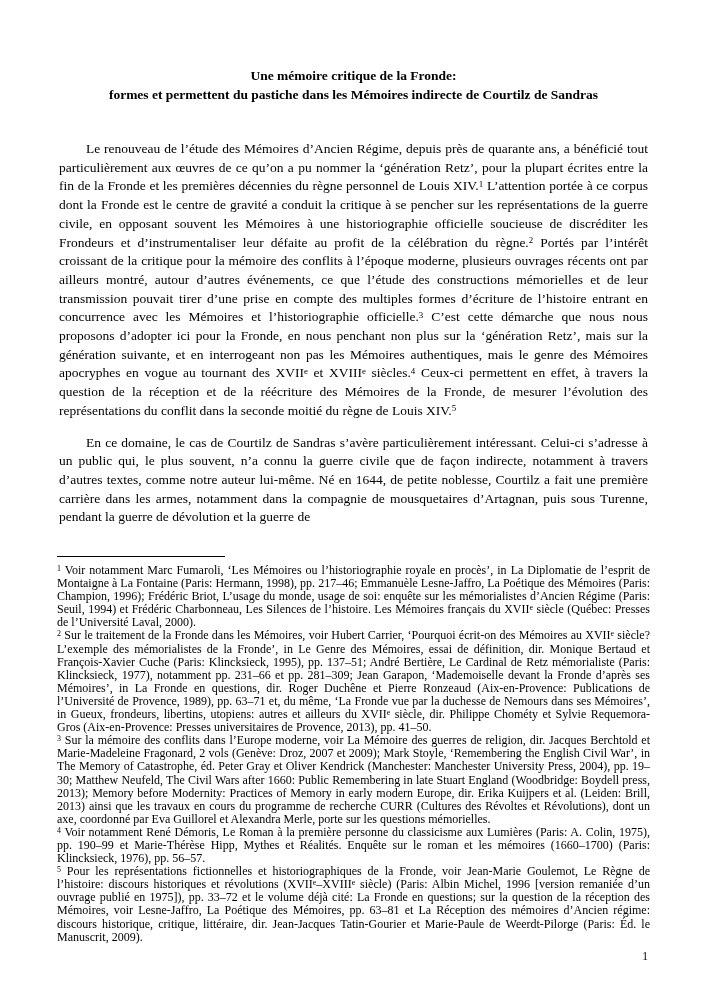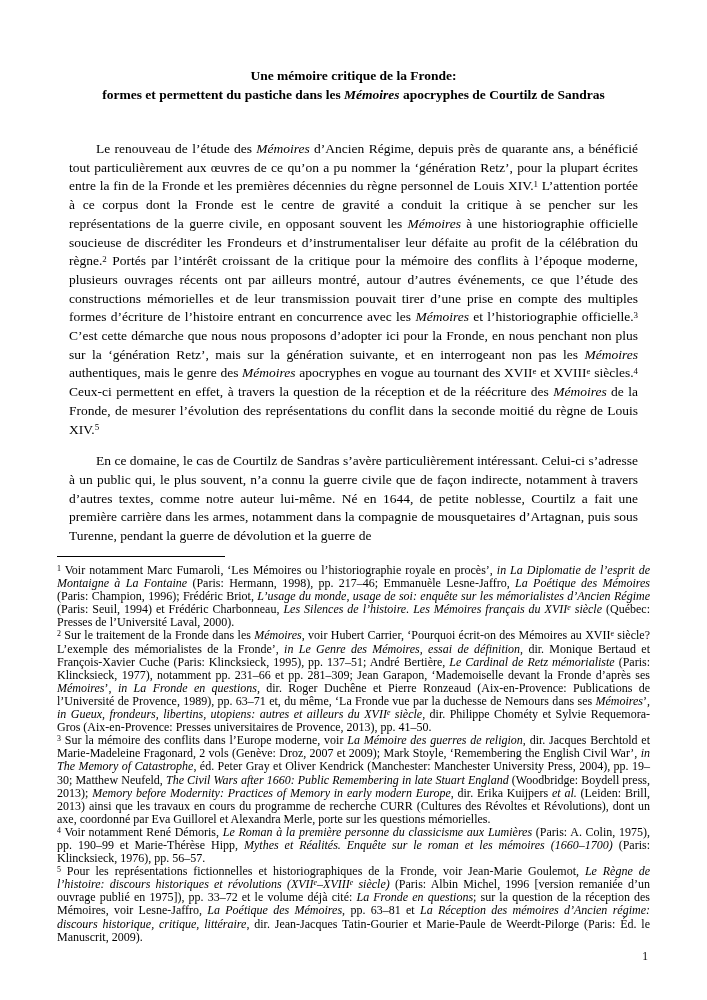--- a/index.html
+++ b/index.html
@@ -26,21 +26,21 @@
     font-weight: bold;
     font-size: 13.5px;
     line-height: 19px;
   }
   .body-text {
     margin-top: 36px;
     text-align: justify;
     font-size: 13.5px;
     line-height: 18.7px;
   }
-  .body-para { margin: 12px; text-indent: 27px; }
+  .body-para { margin: 2px; text-indent: 27px; }
   .body-para + .body-para { margin-top: 13px; }
   .footnote-area {
     position: absolute;
     left: 57px;
     width: 593px;
     top: 556px;
   }
   .fn-sep {
     width: 168px;
     height: 0;
@@ -59,30 +59,30 @@
     top: 950px;
     font-size: 11.5px;
   }
   .sup {
     font-size: 0.66em;
     line-height: 0;
     position: relative;
     top: -0.38em;
     vertical-align: baseline;
   }
-  .it { font-style: italic; }
+  .it { }
 </style>
 </head>
 <body>
 
 <div class="page">
   <div class="content">
     <div class="title" id="title">
         <div><span>Une mémoire critique de la Fronde:</span></div>
-        <div><span>formes et permettent du pastiche dans les </span><span class="it">Mémoires</span><span> apocryphes de Courtilz de Sandras</span></div>
+        <div><span>formes et permettent du pastiche dans les </span><span class="it">Mémoires</span><span> indirecte de Courtilz de Sandras</span></div>
       </div>
     <div class="body-text" id="body">
         <p class="body-para"><span>Le renouveau de l’étude des </span><span class="it">Mémoires</span><span> d’Ancien Régime, depuis près de quarante ans, a bénéficié tout particulièrement aux œuvres de ce qu’on a pu nommer la ‘génération Retz’, pour la plupart écrites entre la fin de la Fronde et les premières décennies du règne personnel de Louis XIV.</span><span class="sup">1</span><span> L’attention portée à ce corpus dont la Fronde est le centre de gravité a conduit la critique à se pencher sur les représentations de la guerre civile, en opposant souvent les </span><span class="it">Mémoires</span><span> à une historiographie officielle soucieuse de discréditer les Frondeurs et d’instrumentaliser leur défaite au profit de la célébration du règne.</span><span class="sup">2</span><span> Portés par l’intérêt croissant de la critique pour la mémoire des conflits à l’époque moderne, plusieurs ouvrages récents ont par ailleurs montré, autour d’autres événements, ce que l’étude des constructions mémorielles et de leur transmission pouvait tirer d’une prise en compte des multiples formes d’écriture de l’histoire entrant en concurrence avec les </span><span class="it">Mémoires</span><span> et l’historiographie officielle.</span><span class="sup">3</span><span> C’est cette démarche que nous nous proposons d’adopter ici pour la Fronde, en nous penchant non plus sur la ‘génération Retz’, mais sur la génération suivante, et en interrogeant non pas les </span><span class="it">Mémoires</span><span> authentiques, mais le genre des </span><span class="it">Mémoires</span><span> apocryphes en vogue au tournant des XVII</span><span class="sup">e</span><span> et XVIII</span><span class="sup">e</span><span> siècles.</span><span class="sup">4</span><span> Ceux-ci permettent en effet, à travers la question de la réception et de la réécriture des </span><span class="it">Mémoires</span><span> de la Fronde, de mesurer l’évolution des représentations du conflit dans la seconde moitié du règne de Louis XIV.</span><span class="sup">5</span></p>
         <p class="body-para"><span>En ce domaine, le cas de Courtilz de Sandras s’avère particulièrement intéressant. Celui-ci s’adresse à un public qui, le plus souvent, n’a connu la guerre civile que de façon indirecte, notamment à travers d’autres textes, comme notre auteur lui-même. Né en 1644, de petite noblesse, Courtilz a fait une première carrière dans les armes, notamment dans la compagnie de mousquetaires d’Artagnan, puis sous Turenne, pendant la guerre de dévolution et la guerre de</span></p>
       </div>
   </div>
   <div class="footnote-area">
     <div class="fn-sep"></div>
     <div class="footnotes" id="footnotes">
         <div class="footnote"><span class="sup">1</span> <span>Voir notamment Marc Fumaroli, ‘Les Mémoires ou l’historiographie royale en procès’, </span><span class="it">in </span><span class="it">La Diplomatie de l’esprit de Montaigne à La Fontaine</span><span> (Paris: Hermann, 1998), pp. 217–46; Emmanuèle Lesne-Jaffro, </span><span class="it">La Poétique des Mémoires</span><span> (Paris: Champion, 1996); Frédéric Briot, </span><span class="it">L’usage du monde, usage de soi: enquête sur les mémorialistes d’Ancien Régime</span><span> (Paris: Seuil, 1994) et Frédéric Charbonneau, </span><span class="it">Les Silences de l’histoire. Les Mémoires français du XVII</span><span class="it sup">e</span><span class="it"> siècle</span><span> (Québec: Presses de l’Université Laval, 2000).</span></div>

